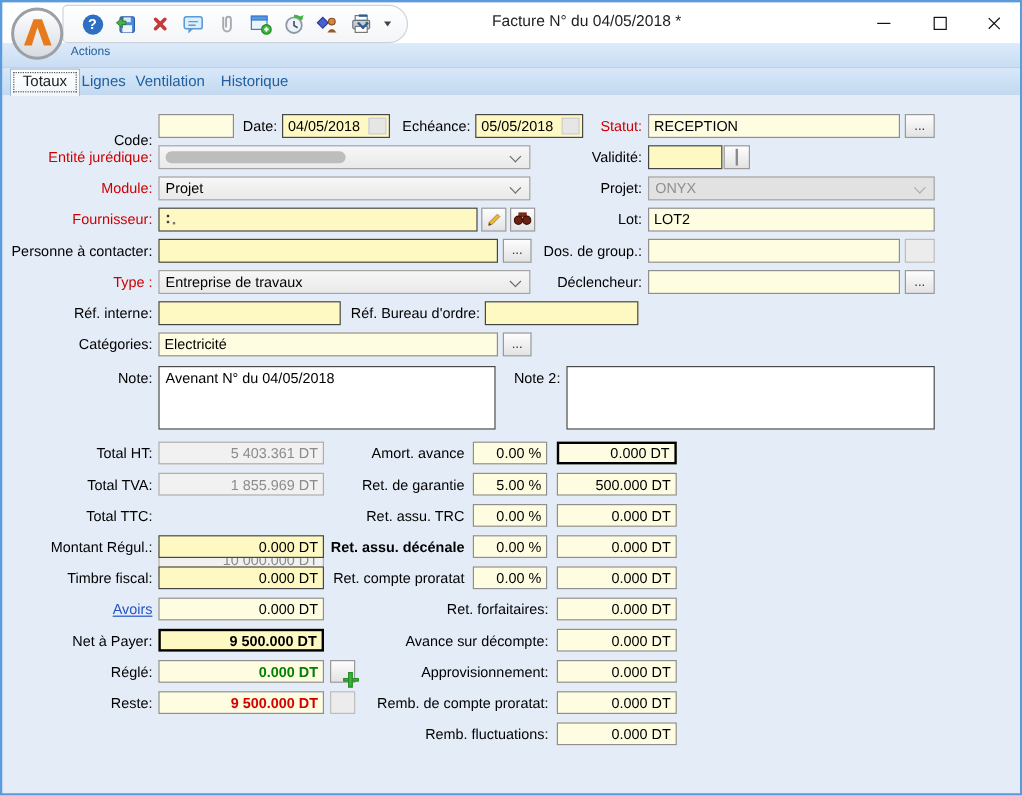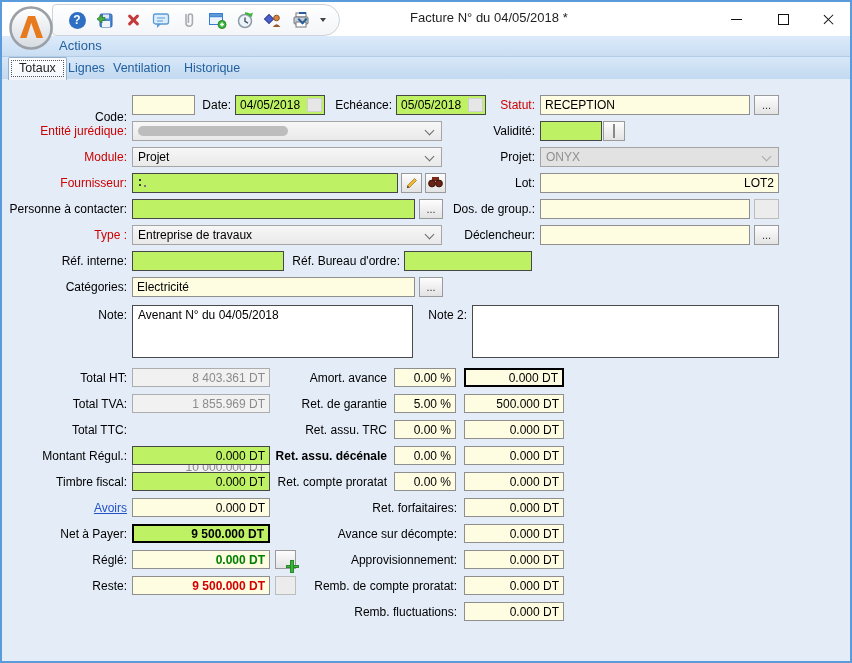--- a/index.html
+++ b/index.html
@@ -19,29 +19,29 @@
   .ovl-chev{width:5px;height:5px;border-right:2px solid #2b5d9b;border-bottom:2px solid #2b5d9b;transform:rotate(45deg);margin:0 auto;}
   .title{position:absolute;left:408px;top:8px;font-size:13px;color:#1f1f1f;}
   .wc{position:absolute;top:4px;width:36px;height:26px;display:flex;align-items:center;justify-content:center;cursor:pointer;background:transparent;border:0;}
   .glyph-min{width:11px;height:1px;background:#111;}
   .glyph-max{width:9px;height:9px;border:1px solid #111;}
   .xmark{position:relative;width:12px;height:12px;}
   .xmark::before,.xmark::after{content:"";position:absolute;left:5.5px;top:0;width:1.4px;height:13px;background:#111;}
   .xmark::before{transform:rotate(45deg);}.xmark::after{transform:rotate(-45deg);}
   
   .actionsband{position:absolute;left:0;top:34px;right:0;height:20px;background:linear-gradient(#dcebfb,#c9ddf2);border-bottom:1px solid #b3cde9;}
-  .actions{position:absolute;left:57px;top:2px;font-size:13px;color:#215f9e;cursor:pointer;}
+  .actions{position:absolute;left:57px;top:2px;font-size:10px;color:#215f9e;cursor:pointer;}
   .tabstrip{position:absolute;left:0;top:55px;right:0;height:22px;background:linear-gradient(#d8e8f9,#c2d9f0);border-bottom:1px solid #96b6d8;}
   .tab{position:absolute;top:2px;height:19px;line-height:19px;padding:0 10px;color:#215f9e;font-size:12.5px;cursor:pointer;}
   .tab.active{top:0;height:22px;line-height:21px;background:linear-gradient(#ffffff,#f2f6fb);border:1px solid #94b0cc;border-bottom:none;border-radius:2px 2px 0 0;color:#222;outline:1px dotted #555;outline-offset:-4px;z-index:2;}
   
   .bgpane{position:absolute;left:0;top:77px;right:0;bottom:0;background:#e4ecf7;}
   .lbl{position:absolute;height:20px;line-height:20px;text-align:right;white-space:nowrap;}
   .red{color:#cc0000;}
-  .box{position:absolute;height:20px;box-sizing:border-box;background:#bef264;border:1px solid #474747;padding:1px 4px;line-height:16px;overflow:hidden;white-space:nowrap;}
+  .box{position:absolute;height:20px;box-sizing:border-box;background:#fef9c3;border:1px solid #474747;padding:1px 4px;line-height:16px;overflow:hidden;white-space:nowrap;}
   .yellow{background:#fffde1;border:1px solid #8f8f8f;}
   .disabledbox{background:#f1f1f1;border:1px solid #adadad;color:#8b8b8b;}
   .num{text-align:right;}
   .h19{height:19px;}
   .strong{font-weight:bold;border:2px solid #000;line-height:14px;}
   .focusbox{border:2px solid #000;line-height:14px;}
   .greenv{color:#008000;font-weight:bold;}
   .redv{color:#d40000;font-weight:bold;}
   .dd{position:absolute;height:20px;box-sizing:border-box;background:linear-gradient(#f7f7f7,#e9e9e9);border:1px solid #a5a5a5;padding:1px 20px 1px 5px;line-height:16px;white-space:nowrap;overflow:hidden;}
   .dd-dis{background:#e2e2e2;color:#8f8f8f;}
@@ -201,21 +201,21 @@
       </svg>
   </button>
   <button class="btn" style="left:423px;top:171px;width:21px;">
     <svg width="15" height="13">
         <rect x="4" y="2" width="7" height="4" fill="#7a2a16"></rect>
         <circle cx="4" cy="8.5" r="3.4" fill="#6b2212" stroke="#3a120a"></circle>
         <circle cx="11" cy="8.5" r="3.4" fill="#6b2212" stroke="#3a120a"></circle>
       </svg>
   </button>
   <div class="lbl" style="left:468px;top:171px;width:65px;">Lot:</div>
-  <div class="box yellow" style="left:538px;top:171px;width:239px;text-align:right;">LOT2</div>
+  <div class="box yellow" style="left:538px;top:171px;width:239px;">LOT2</div>
 
   <div class="lbl" style="left:0px;top:197px;width:125px;">Personne à contacter:</div>
   <div class="box" style="left:130px;top:197px;width:283px;"></div>
   <button class="btn" style="left:417px;top:197px;width:24px;">...</button>
   <div class="lbl" style="left:448px;top:197px;width:85px;">Dos. de group.:</div>
   <div class="box yellow" style="left:538px;top:197px;width:210px;"></div>
   <button class="btn dis" style="left:752px;top:197px;width:25px;"></button>
 
   <div class="lbl red" style="left:60px;top:223px;width:65px;">Type :</div>
   <div class="dd" style="left:130px;top:223px;width:310px;"><span>Entreprise de travaux</span><span class="chev"></span></div>
@@ -231,21 +231,21 @@
   <div class="lbl" style="left:40px;top:275px;width:85px;">Catégories:</div>
   <div class="box yellow" style="left:130px;top:275px;width:283px;">Electricité</div>
   <button class="btn" style="left:417px;top:275px;width:24px;">...</button>
 
   <div class="lbl" style="left:60px;top:303px;width:65px;">Note:</div>
   <div class="ta" style="left:130px;top:303px;width:281px;height:53px;">Avenant N° du 04/05/2018</div>
   <div class="lbl" style="left:418px;top:303px;width:47px;">Note 2:</div>
   <div class="ta" style="left:470px;top:303px;width:307px;height:53px;"></div>
 
   <div class="lbl" style="left:20px;top:366px;width:105px;">Total HT:</div>
-  <div class="box h19 num disabledbox" style="left:130px;top:366px;width:138px;">8 403.361 DT</div>
+  <div class="box h19 num disabledbox" style="left:130px;top:366px;width:138px;">5 403.361 DT</div>
   <div class="lbl" style="left:20px;top:392px;width:105px;">Total TVA:</div>
   <div class="box h19 num disabledbox" style="left:130px;top:392px;width:138px;">1 855.969 DT</div>
   <div class="lbl" style="left:20px;top:418px;width:105px;">Total TTC:</div>
   <div class="box h19 num disabledbox" style="left:130px;top:418px;width:138px;margin-top:37px;">10 000.000 DT</div>
   <div class="lbl" style="left:20px;top:444px;width:105px;">Montant Régul.:</div>
   <div class="box h19 num" style="left:130px;top:444px;width:138px;">0.000 DT</div>
   <div class="lbl" style="left:20px;top:470px;width:105px;">Timbre fiscal:</div>
   <div class="box h19 num" style="left:130px;top:470px;width:138px;">0.000 DT</div>
   <div class="lbl link" style="left:20px;top:496px;width:105px;">Avoirs</div>
   <div class="box h19 num yellow" style="left:130px;top:496px;width:138px;">0.000 DT</div>

